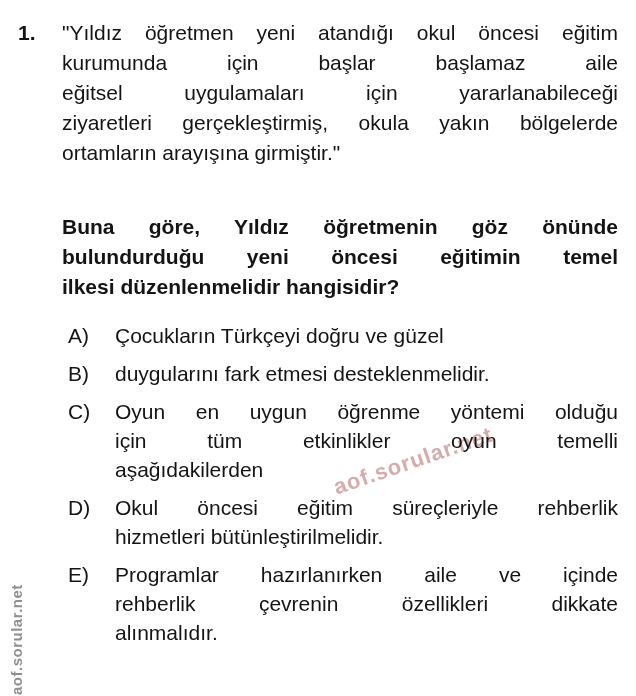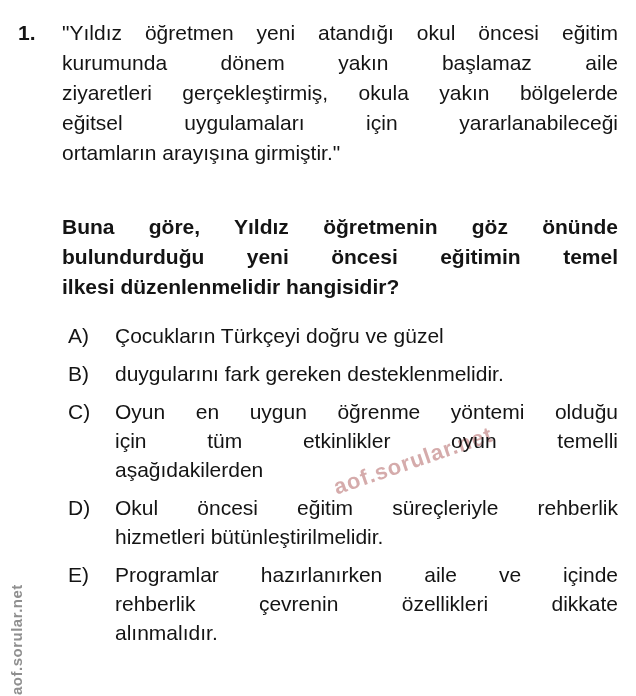--- a/index.html
+++ b/index.html
@@ -101,23 +101,23 @@
   <div class="wm-side">aof.sorular.net</div>
 
   <div class="wm-diagonal">aof.sorular.net</div>
 
   <div class="question-number">1.</div>
 
   <div class="content">
 
     <div class="passage">
         <div class="tline">"Yıldız öğretmen yeni atandığı okul öncesi eğitim</div>
-        <div class="tline">kurumunda dönem yakın başlamaz aile</div>
+        <div class="tline">kurumunda için başlar başlamaz aile</div>
+        <div class="tline">eğitsel uygulamaları için yararlanabileceği</div>
         <div class="tline">ziyaretleri gerçekleştirmiş, okula yakın bölgelerde</div>
-        <div class="tline">eğitsel uygulamaları için yararlanabileceği</div>
         <div class="tline">ortamların arayışına girmiştir."</div>
       </div>
 
     <div class="stem">
         <div class="tline">Buna göre, Yıldız öğretmenin göz önünde</div>
         <div class="tline">bulundurduğu yeni öncesi eğitimin temel</div>
         <div class="tline">ilkesi düzenlenmelidir hangisidir?</div>
       </div>
 
     <div class="options">
@@ -125,21 +125,21 @@
       <div class="option">
         <span class="option-letter">A)</span>
         <div class="option-text">
             <div class="tline">Çocukların Türkçeyi doğru ve güzel</div>
           </div>
       </div>
 
       <div class="option">
         <span class="option-letter">B)</span>
         <div class="option-text">
-            <div class="tline">duygularını fark gereken desteklenmelidir.</div>
+            <div class="tline">duygularını fark etmesi desteklenmelidir.</div>
           </div>
       </div>
 
       <div class="option">
         <span class="option-letter">C)</span>
         <div class="option-text">
             <div class="tline">Oyun en uygun öğrenme yöntemi olduğu</div>
             <div class="tline">için tüm etkinlikler oyun temelli</div>
             <div class="tline">aşağıdakilerden</div>
           </div>

